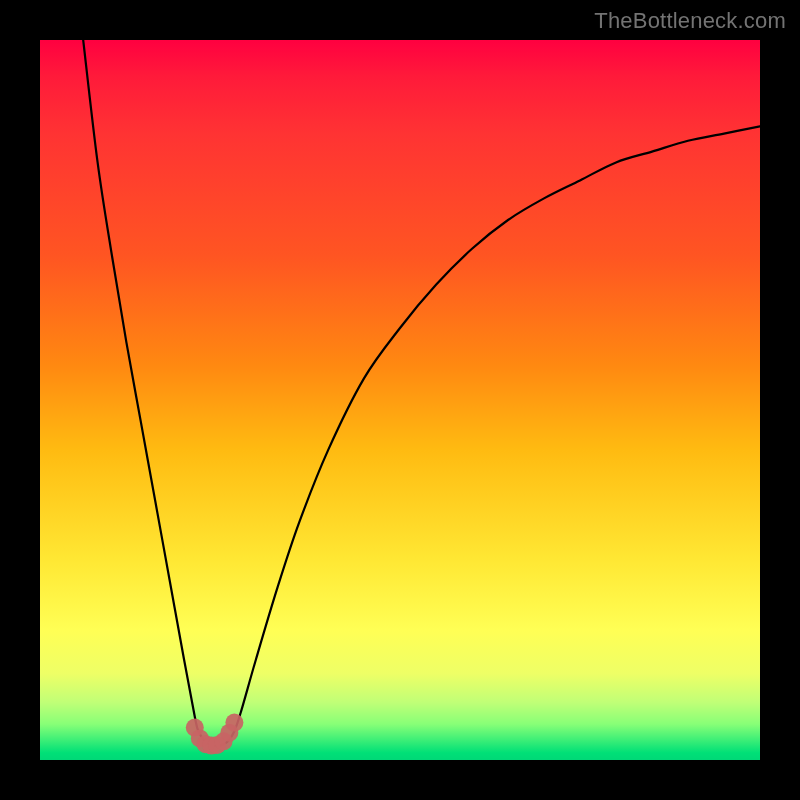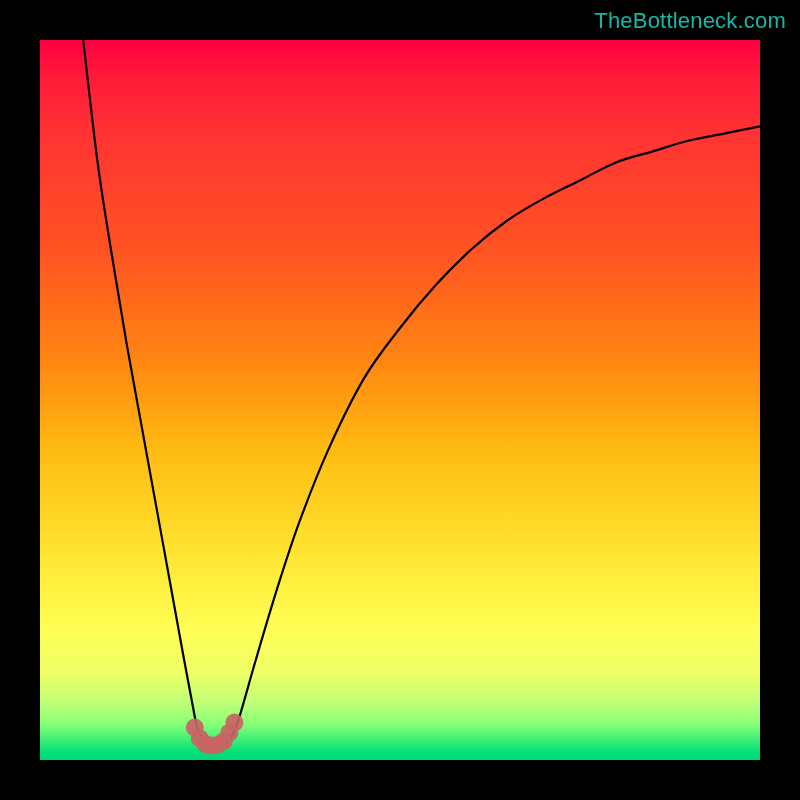--- a/index.html
+++ b/index.html
@@ -54,21 +54,21 @@
     position: absolute;
     top: 0;
     left: 0;
     width: 720px;
     height: 720px;
   }
   .watermark {
     position: absolute;
     top: 8px;
     right: 14px;
-    color: #14b8a6;
+    color: #737373;
     font-size: 22px;
     letter-spacing: 0.2px;
   }
 </style>
 </head>
 <body>
 
 <div class="frame">
   <div class="watermark">TheBottleneck.com</div>
   <div class="plot">

